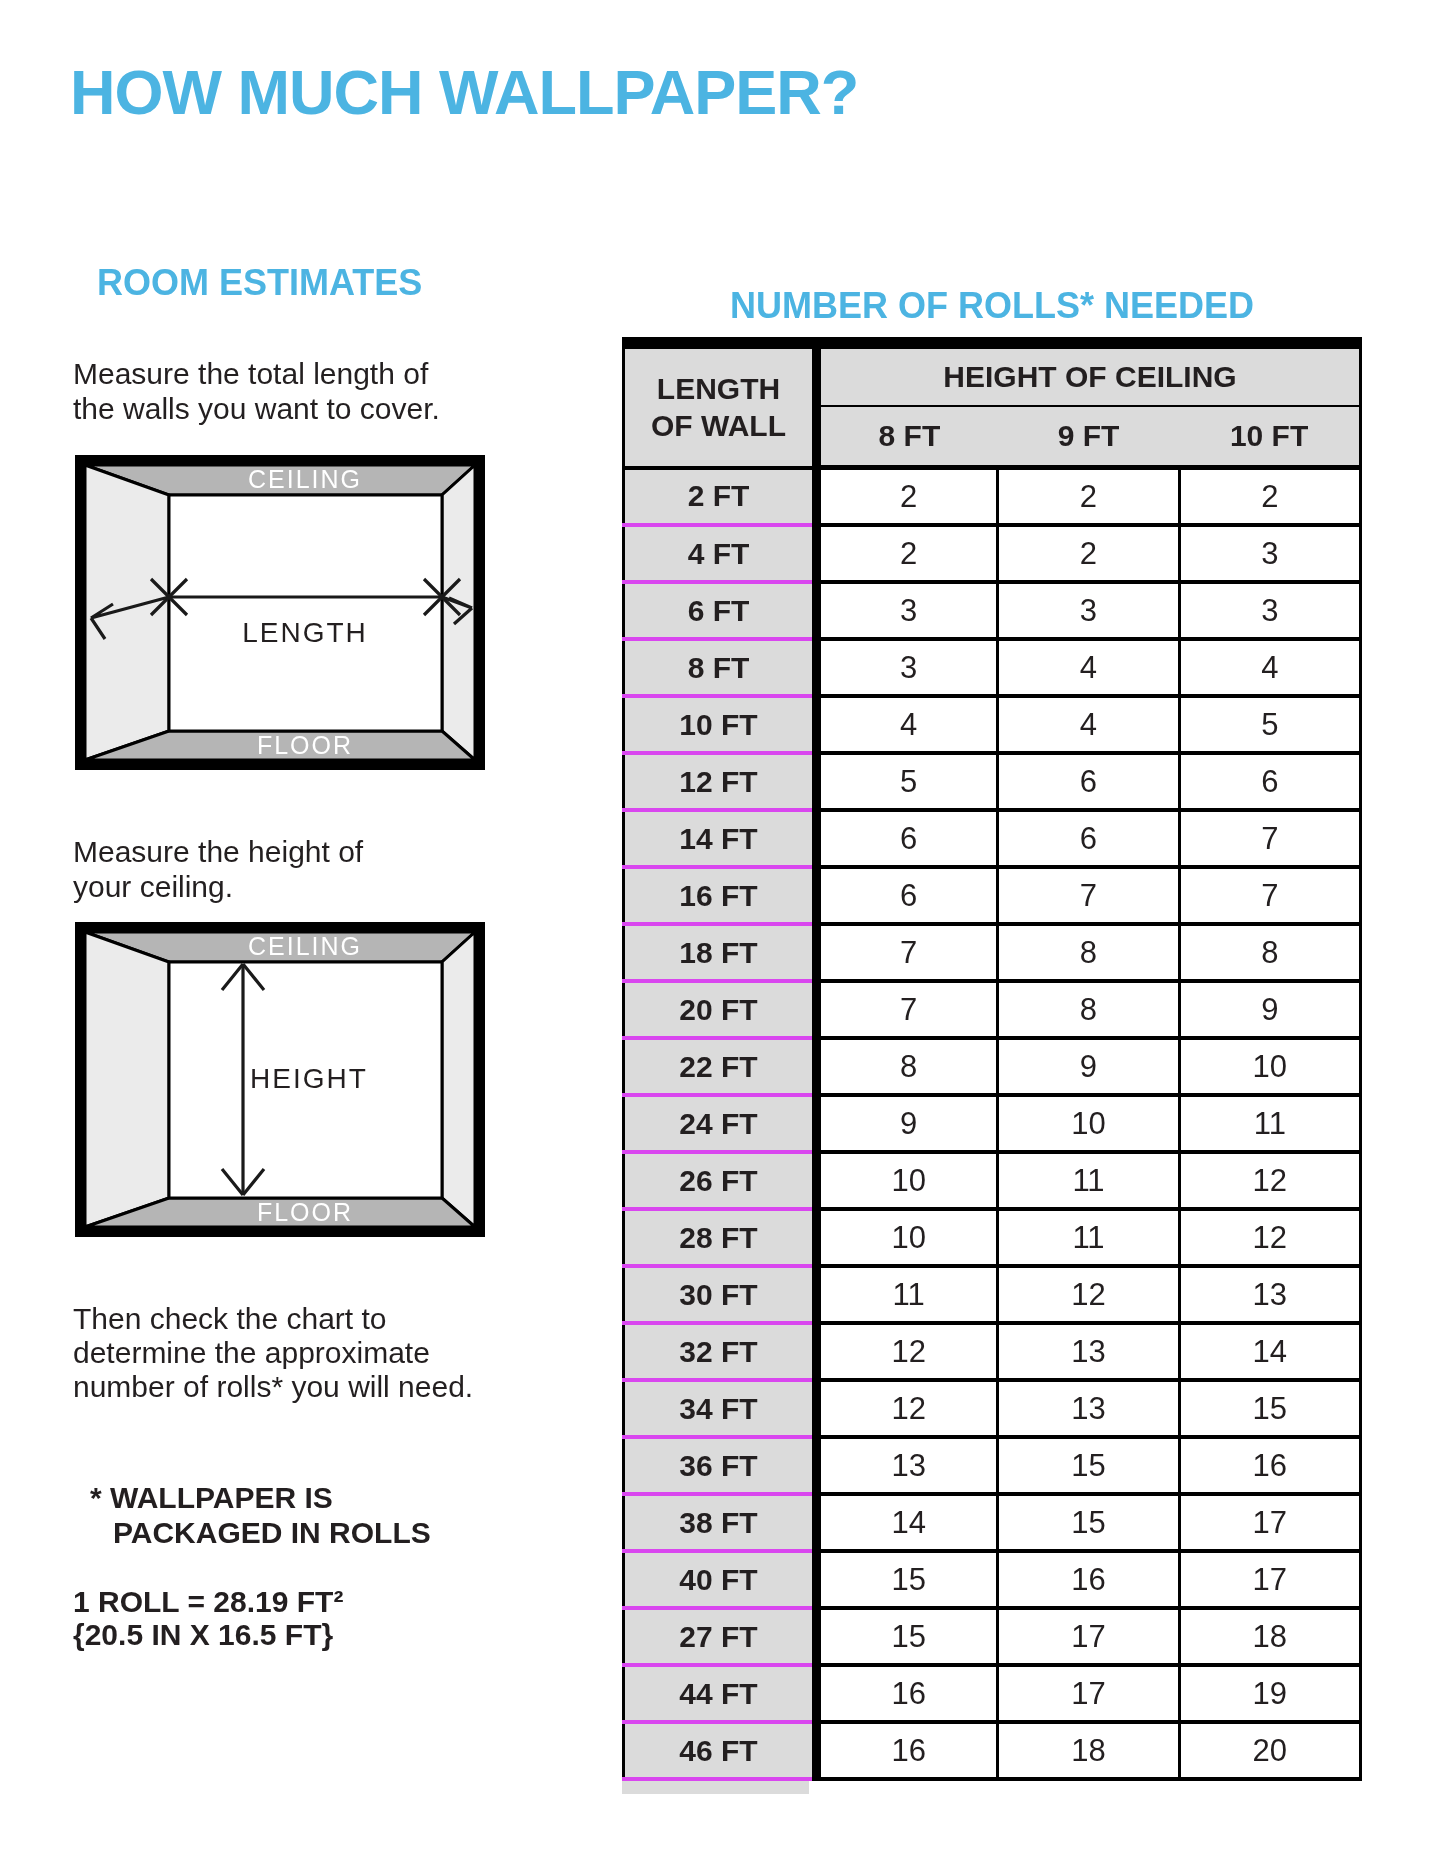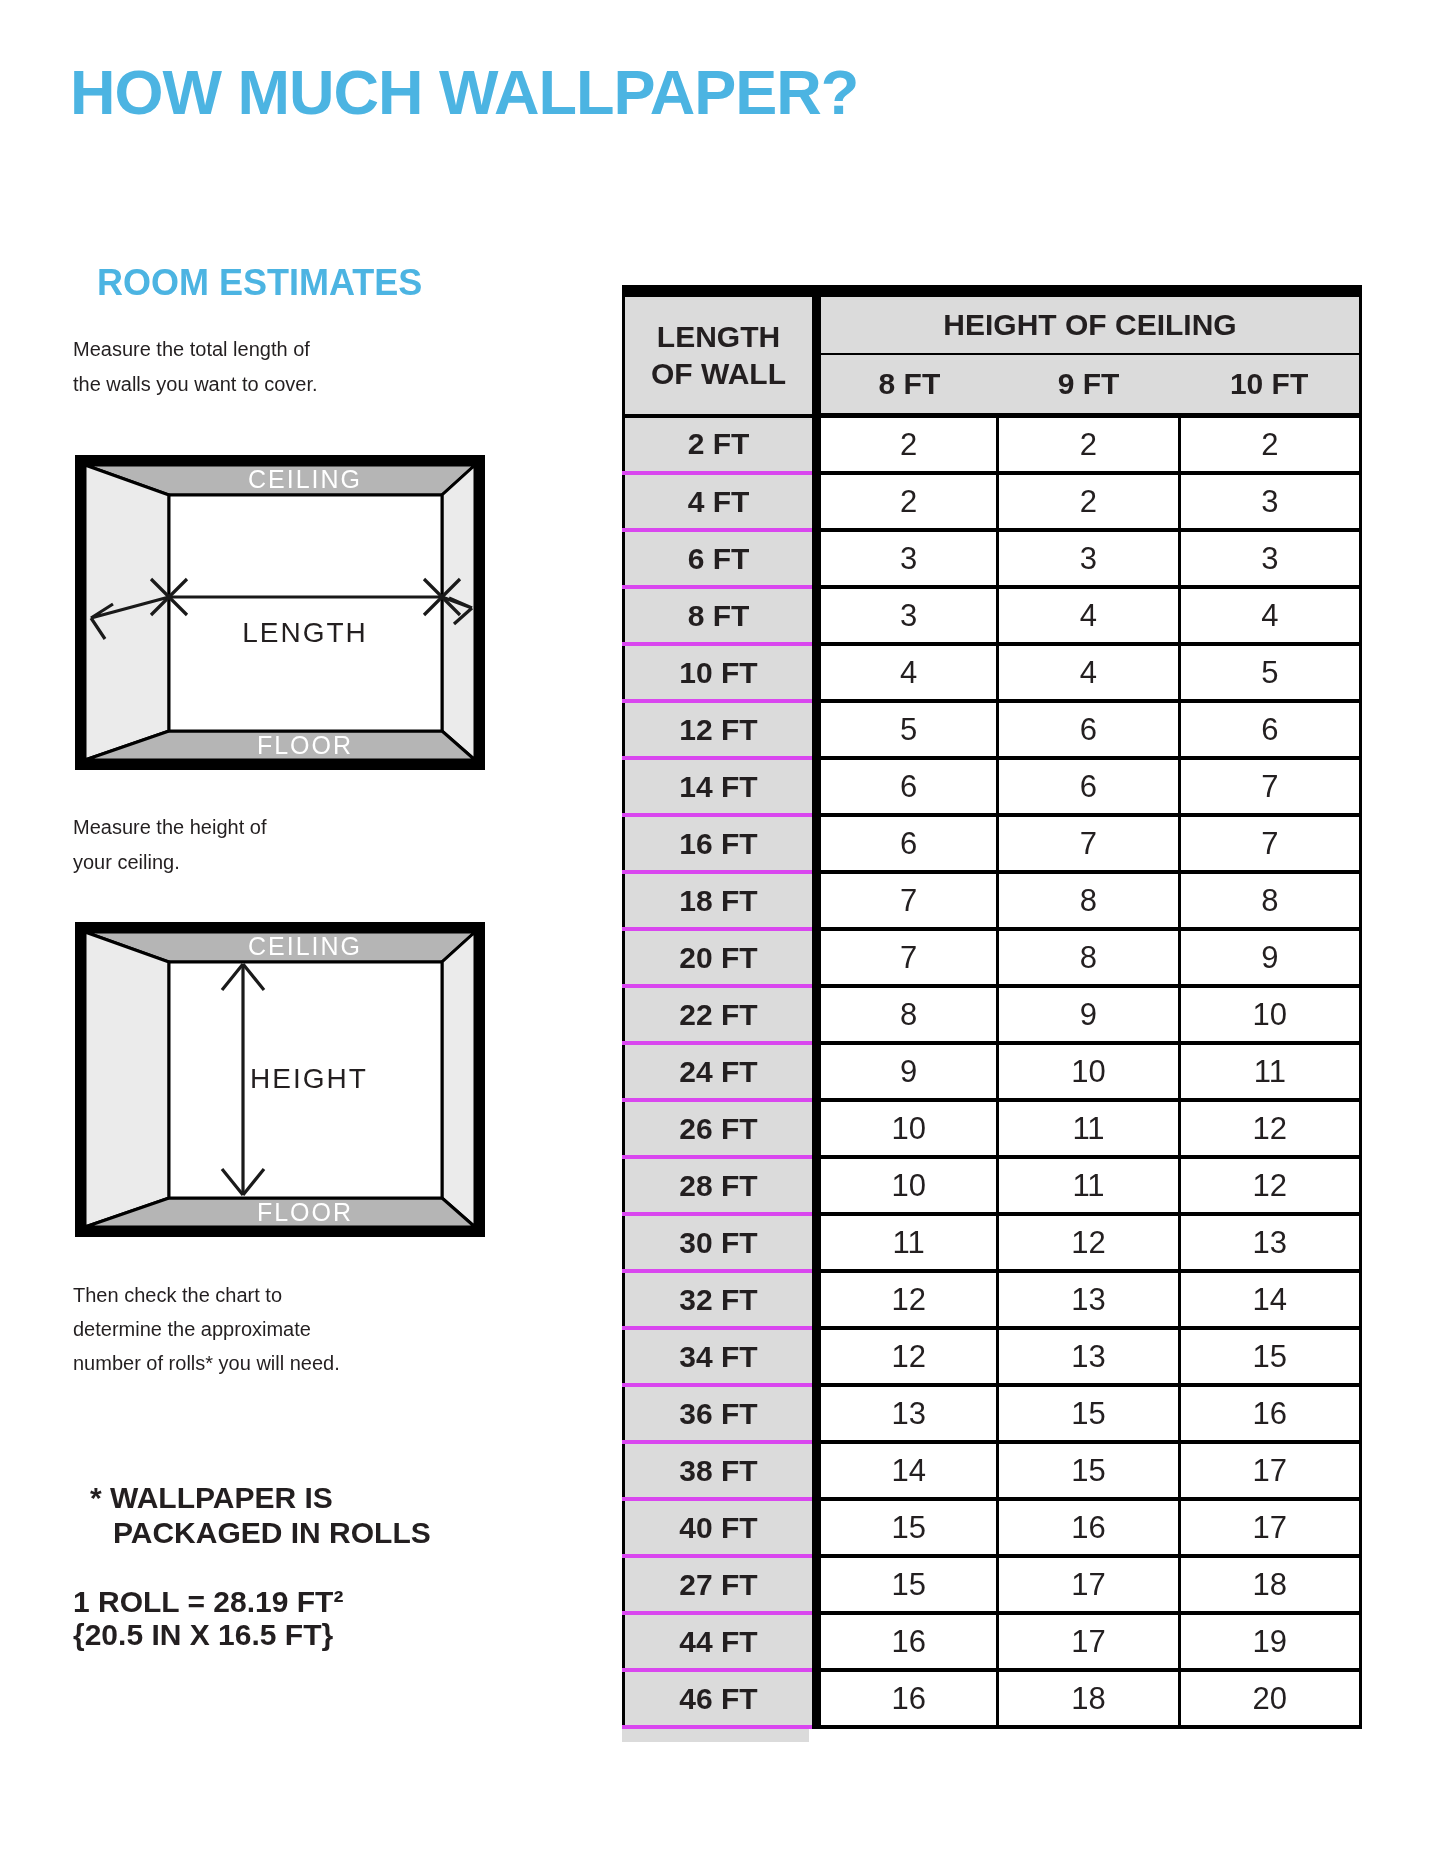--- a/index.html
+++ b/index.html
@@ -10,21 +10,21 @@
   .abs{position:absolute;}
   .page-title{
     left:70px;top:56px;font-size:63px;font-weight:bold;color:#4CB4E2;
     letter-spacing:-1px;white-space:nowrap;
   }
   .section-heading{
     font-size:36px;font-weight:bold;color:#4CB4E2;white-space:nowrap;
   }
   .room-heading{left:73px;top:262px;margin-left:24px;}
   .step{
-    left:73px;font-size:20px;line-height:35px;white-space:pre-line;color:#231F20;
+    left:73px;font-size:30px;line-height:35px;white-space:pre-line;color:#231F20;margin-top:24px;
   }
   .step1{top:332px;}
   .step2{top:810px;}
   .step3{top:1278px;line-height:34px;}
   .diagram{left:75px;width:410px;height:253px;}
   .diagram1{top:455px;}
   .diagram2{top:922px;}
   .footnote{
     left:90px;top:1480px;font-size:30px;font-weight:bold;line-height:35px;color:#231F20;
   }
@@ -130,20 +130,21 @@
   <div>* WALLPAPER IS</div>
   <div class="indent">PACKAGED IN ROLLS</div>
 </div>
 
 <div class="abs rollinfo">
   <div>1 ROLL = 28.19 FT²</div>
   <div>{20.5 IN X 16.5 FT}</div>
 </div>
 
 <div class="abs table-wrap">
+  <div class="table-heading">NUMBER OF ROLLS* NEEDED</div>
   <table class="rolls">
     <thead>
       <tr>
         <th class="rowhead" rowspan="2">
           <div>LENGTH</div>
           <div>OF WALL</div>
         </th>
         <th class="grouphead" colspan="3">HEIGHT OF CEILING</th>
       </tr>
       <tr>

